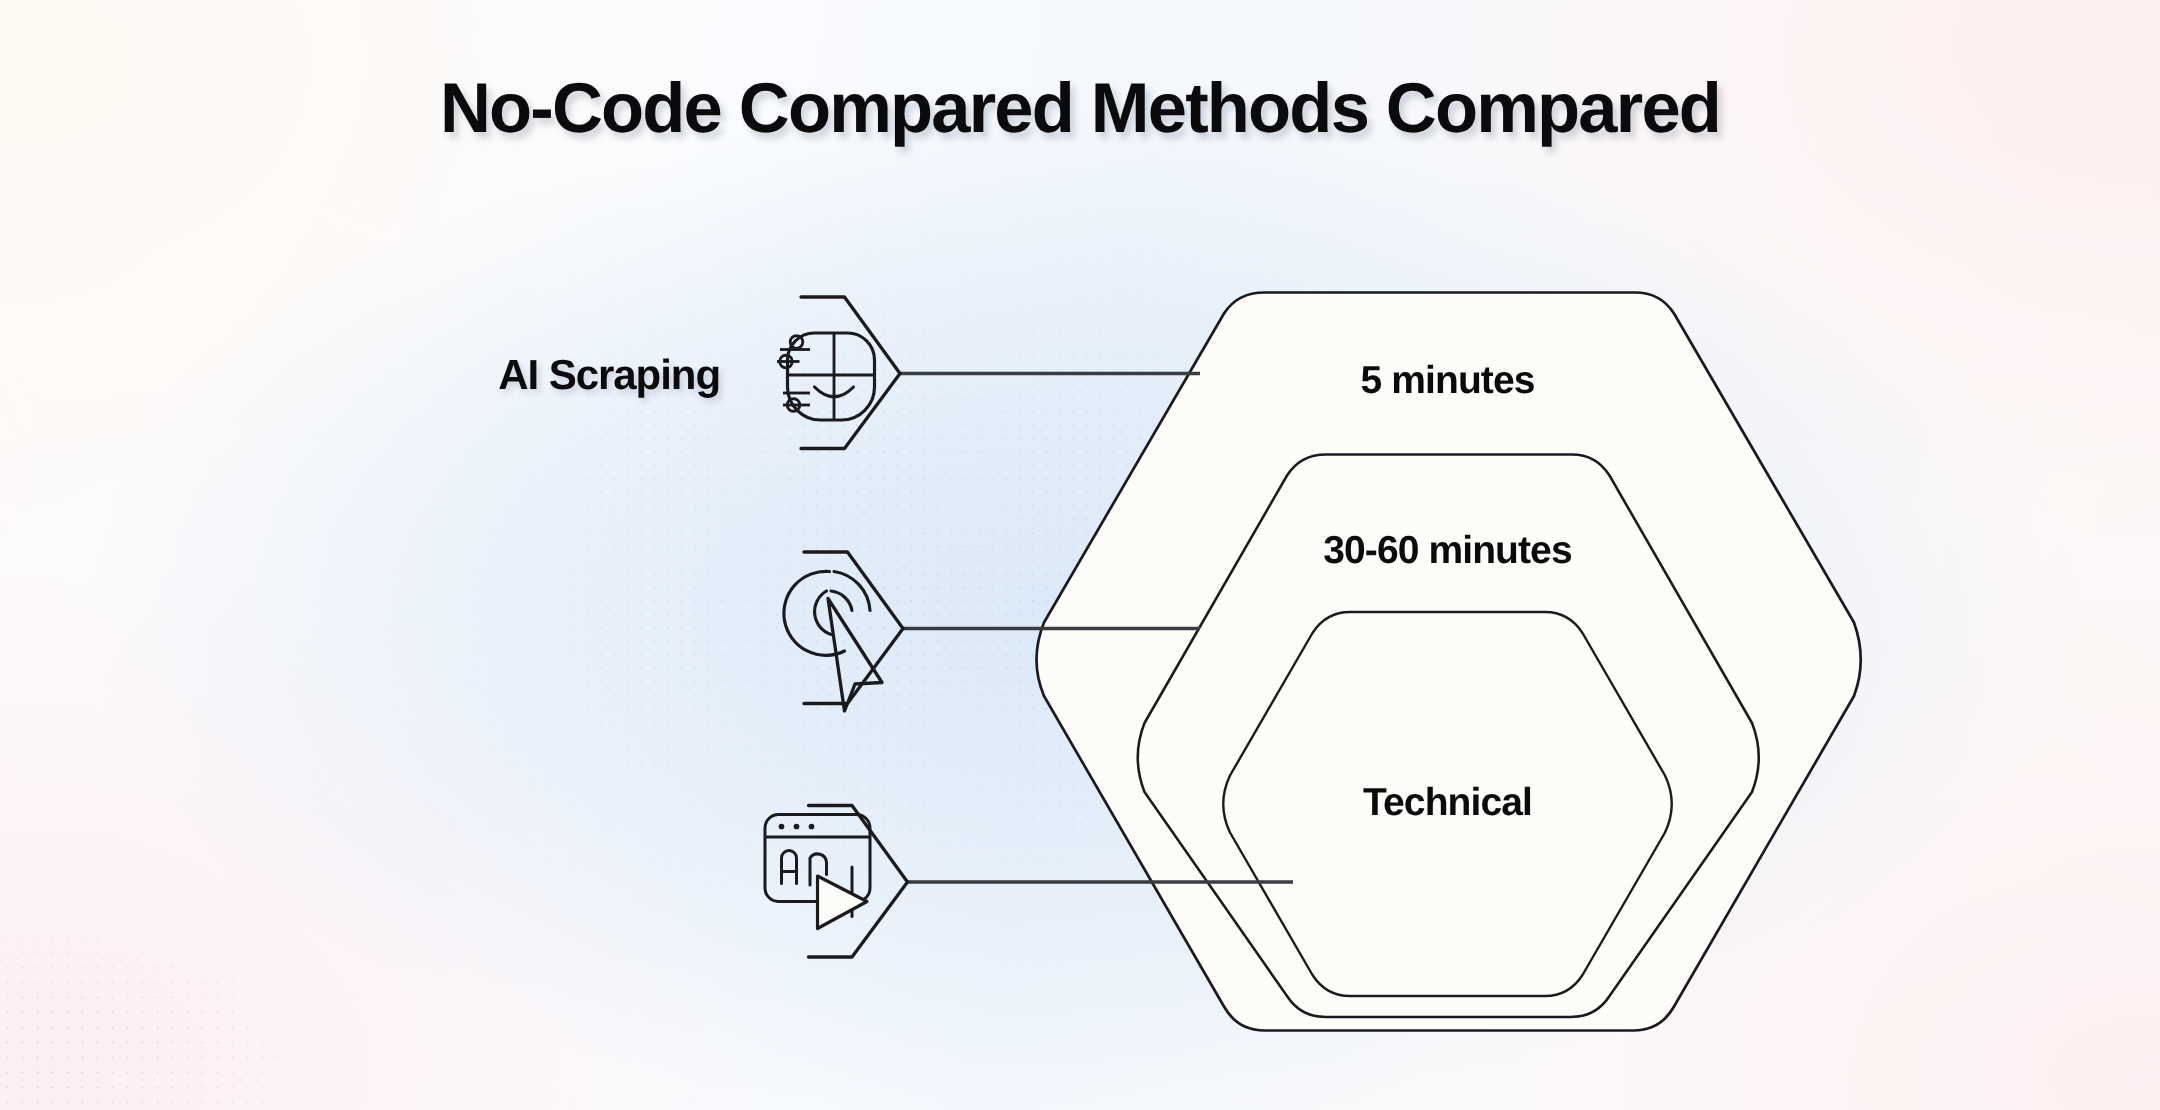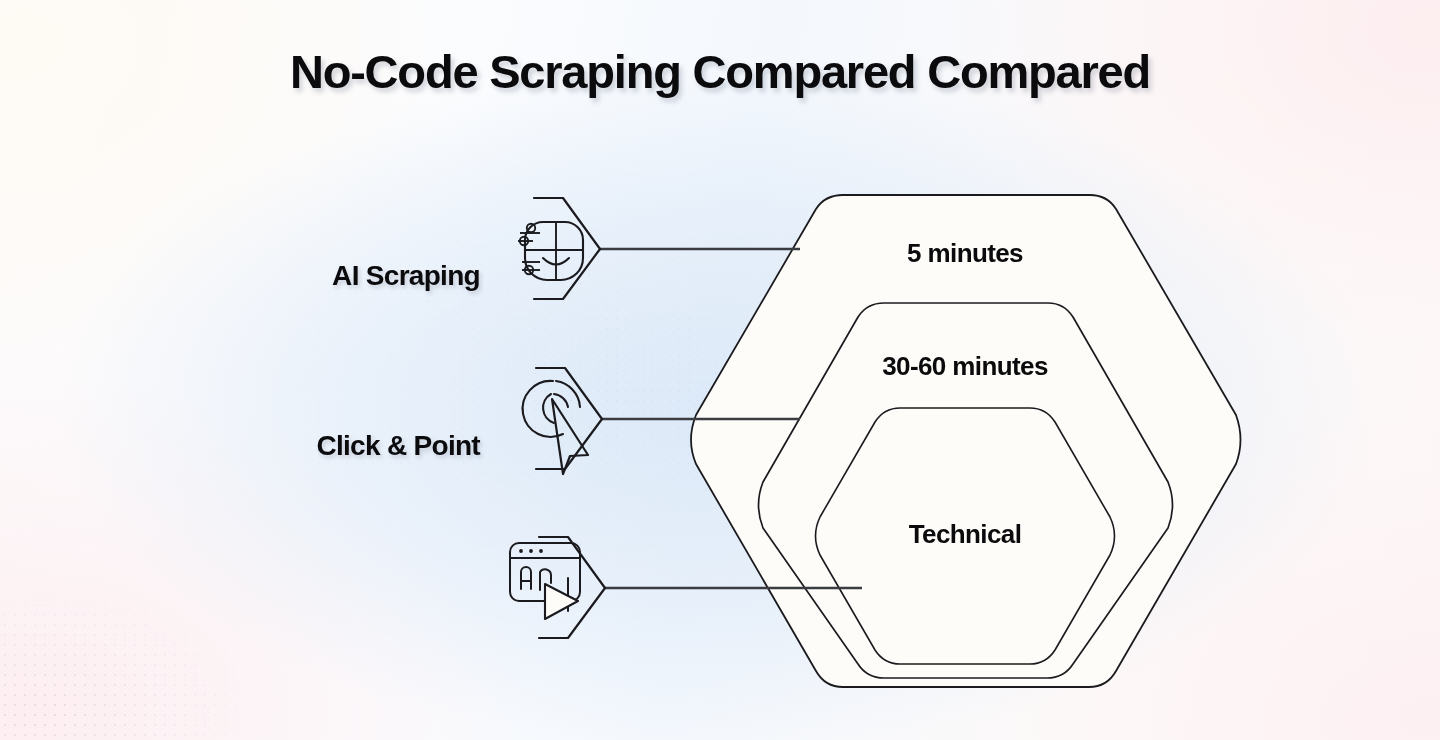--- a/index.html
+++ b/index.html
@@ -87,21 +87,20 @@
     right: 0;
   }
   .label-box {
     position: absolute;
     width: 420px;
     left: 60px;
     height: 40px;
     display: flex;
     align-items: center;
     justify-content: flex-end;
-    margin-top: 26px;
   }
   #label-ai    { top: 230px; }
   #label-click { top: 400px; }
   #label-api   { top: 568px; }
 
   .hex-text {
     font-size: 26px;
     font-weight: bold;
     letter-spacing: -0.6px;
     fill: #0b0b0d;
@@ -109,27 +108,24 @@
 </style>
 </head>
 <body>
 
 <div id="stage">
 
   <div class="bg-layer bg-base"></div>
   <div class="bg-layer bg-dots"></div>
   <div class="bg-layer bg-dots-2"></div>
 
-  <div id="title">No-Code Scraping Compared Compared</div>
+  <div id="title">No-Code Compared Methods Compared</div>
 
   <div class="label-box" id="label-ai">
     <span class="method-label">AI Scraping</span>
-  </div>
-  <div class="label-box" id="label-click">
-    <span class="method-label">Click &amp; Point</span>
   </div>
 
   <svg id="diagram" viewBox="0 0 1440 740">
 
     <g>
       <path d="M 843 195 L 1090 195 Q 1107 195 1116 209 L 1236 415 Q 1245 440 1236 464 L 1116 671 Q 1107 687 1089 687 L 843 687 Q 825 687 816 671 L 696 464 Q 686 440 696 415 L 816 209 Q 825 195 843 195 Z" fill="#fdfcf8" stroke="#1b1b1f" stroke-width="1.8" stroke-linejoin="round"></path>
     </g>
 
     <g>
       <path d="M 884 303 L 1048 303 Q 1064 303 1073 317 L 1168 482 Q 1177 505 1168 528 L 1073 664 Q 1064 678 1047 678 L 884 678 Q 867 678 858 664 L 763 528 Q 754 505 763 482 L 858 317 Q 867 303 884 303 Z" fill="#fdfcf8" stroke="#1b1b1f" stroke-width="1.7" stroke-linejoin="round"></path>

